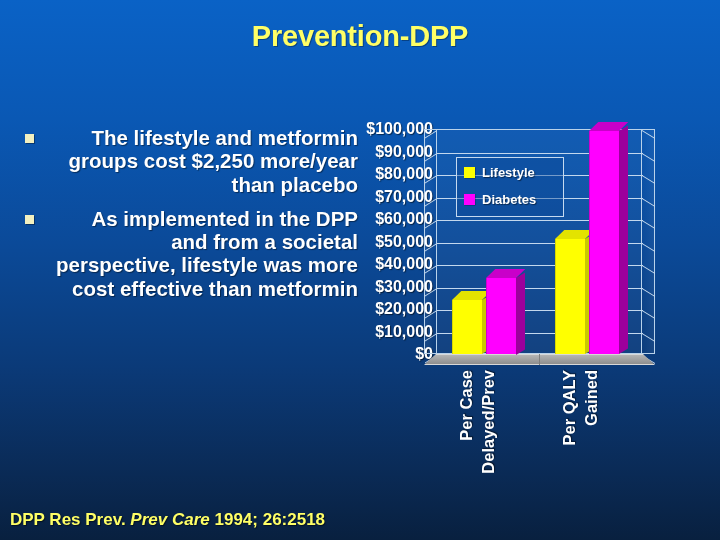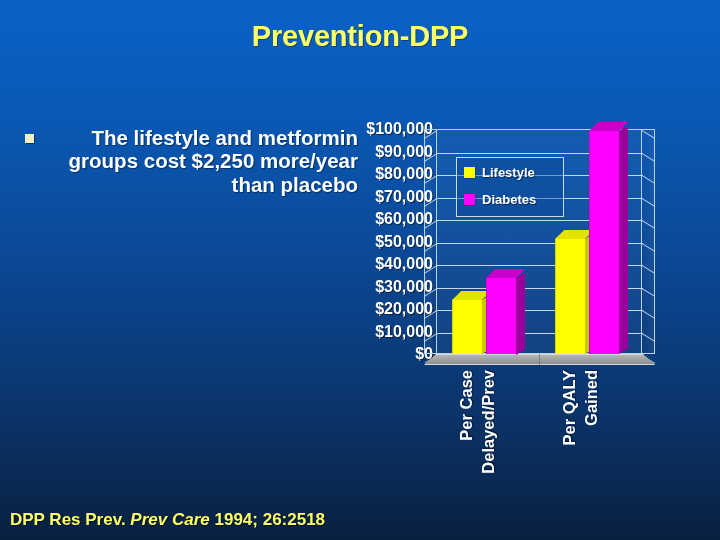--- a/index.html
+++ b/index.html
@@ -167,20 +167,24 @@
 <div id="slide">
 
   <div id="title">
     <span class="line">Prevention-DPP</span>
   </div>
 
   <div id="bullets">
     <div class="bullet">
       <span class="marker"></span>
       <span>The lifestyle and metformin groups cost $2,250 more/year than placebo</span>
+    </div>
+    <div class="bullet">
+      <span class="marker"></span>
+      <span>As implemented in the DPP and from a societal perspective, lifestyle was more cost effective than metformin</span>
     </div>
   </div>
 
   <div id="chart">
     <div id="ylabels">
         <div class="ytick" style="top: 3px;">$100,000</div>
         <div class="ytick" style="top: 25.5px;">$90,000</div>
         <div class="ytick" style="top: 48px;">$80,000</div>
         <div class="ytick" style="top: 70.5px;">$70,000</div>
         <div class="ytick" style="top: 93px;">$60,000</div>

